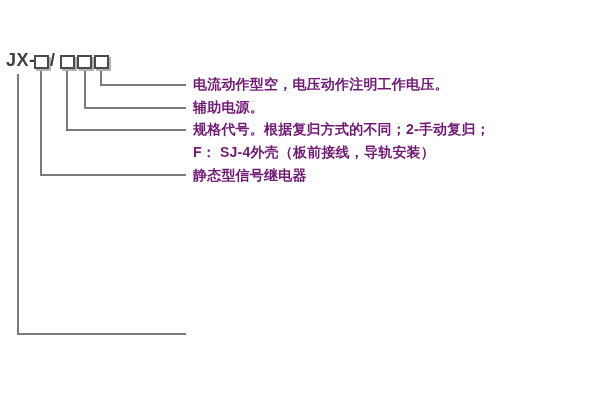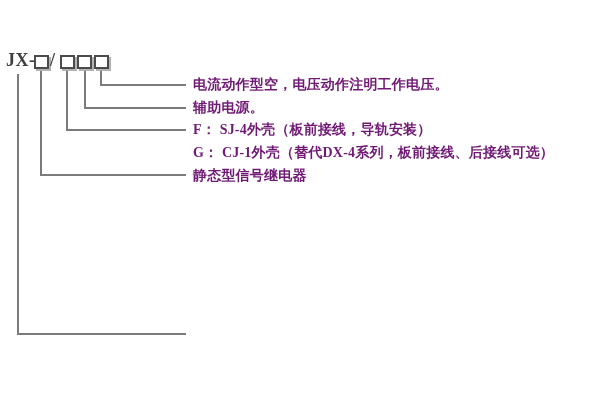--- a/index.html
+++ b/index.html
@@ -2,21 +2,21 @@
 <html><head>
 <meta charset="utf-8">
 <style>
   html, body { margin: 0; padding: 0; background: #ffffff; }
   .canvas {
     position: relative;
     width: 600px;
     height: 400px;
     background: #ffffff;
     overflow: hidden;
-    font-family: Liberation Serif, serif;
+    font-family: Liberation Sans, sans-serif;
     color: #3e3e3e;
   }
 
   
   .model-text {
     position: absolute;
     font-size: 18px;
     font-weight: bold;
     color: #3f3f3f;
     line-height: 20px;
@@ -100,18 +100,18 @@
 
   <div id="h-1" class="hline"></div>
   <div id="h-2" class="hline"></div>
   <div id="h-3" class="hline"></div>
   <div id="h-4" class="hline"></div>
   <div id="h-5" class="hline"></div>
 
   <div class="annotations">
     <div class="row">电流动作型空，电压动作注明工作电压。</div>
     <div class="row">辅助电源。</div>
+    <div class="row">规格代号。根据复归方式的不同；2-手动复归；</div>
     <div class="row">F： SJ-4外壳（板前接线，导轨安装）</div>
-    <div class="row">G： CJ-1外壳（替代DX-4系列，板前接线、后接线可选）</div>
     <div class="row">静态型信号继电器</div>
   </div>
 
 </div>
 
 </body></html>

